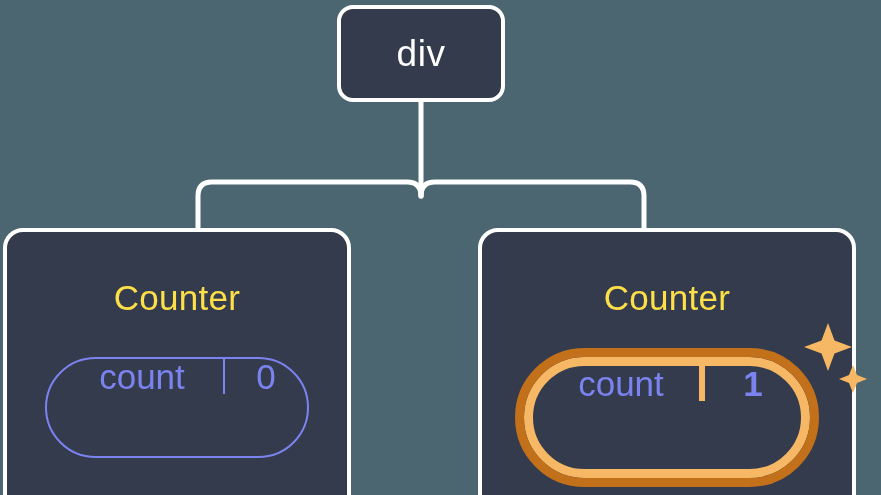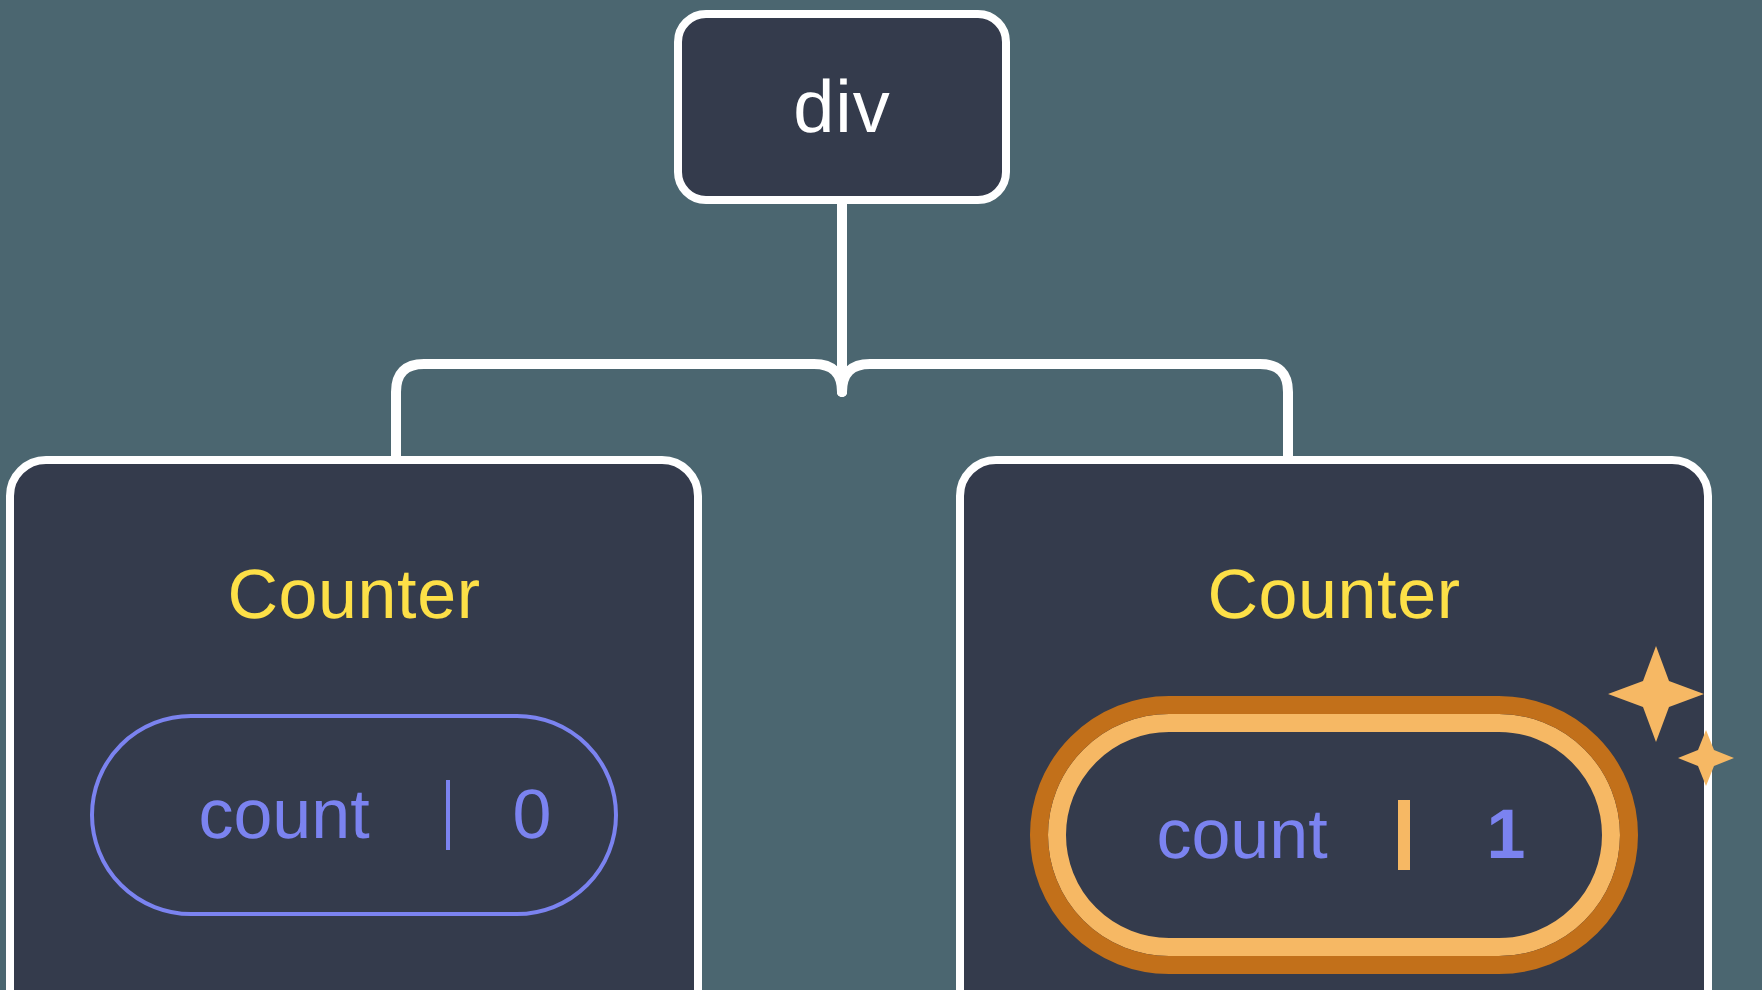--- a/index.html
+++ b/index.html
@@ -79,21 +79,21 @@
   }
 
   
   .pill-wrap {
     position: relative;
     margin-top: 42px;
   }
   .pill {
     box-sizing: border-box;
     display: flex;
-    align-items: center;
+    align-items: flex-start;
     border-radius: 999px;
     background: transparent;
   }
   .pill.plain {
     width: 264px;
     height: 101px;
     border: 2px solid #7b83f0;
   }
   .pill.plain .pill-key,
   .pill.plain .pill-val {

